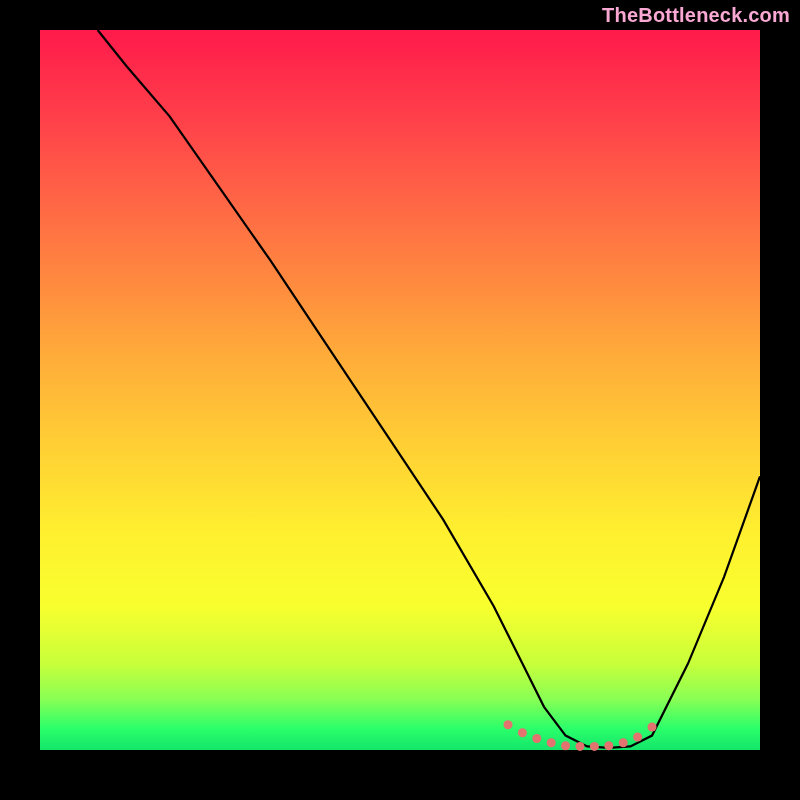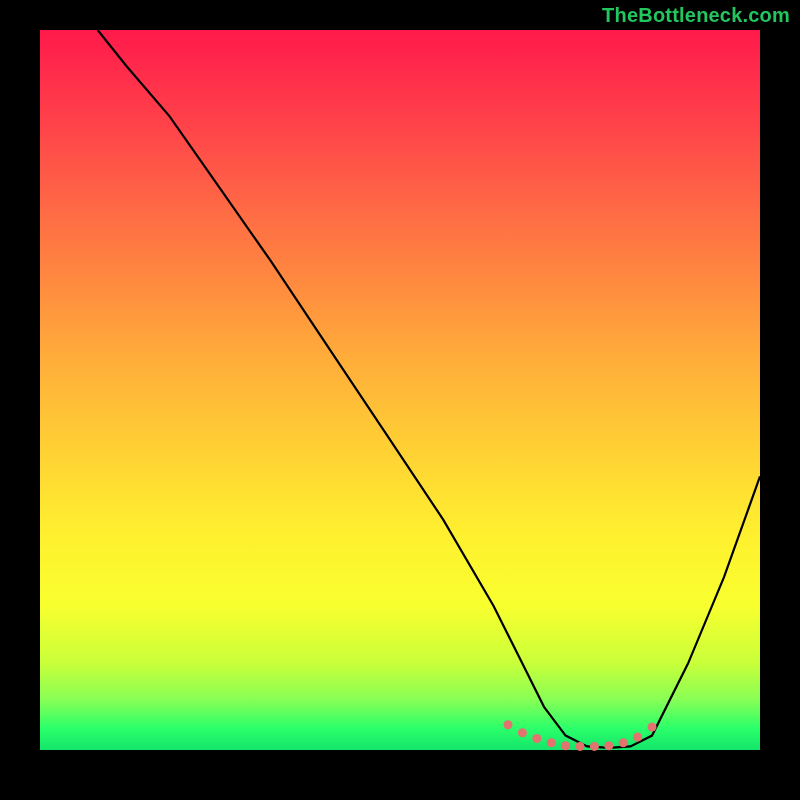--- a/index.html
+++ b/index.html
@@ -4,21 +4,21 @@
 <style>
   * { margin: 0; padding: 0; box-sizing: border-box; }
   html, body { width: 800px; height: 800px; background: #000; overflow: hidden; }
   .wrapper { position: relative; width: 800px; height: 800px; }
   .watermark {
     position: absolute;
     top: 4px;
     right: 10px;
     font-family: Arial, Helvetica, sans-serif;
     font-size: 20px;
-    color: #22c55e;
+    color: #f9a8d4;
     font-weight: 600;
     letter-spacing: 0.2px;
   }
   .plot {
     position: absolute;
     left: 40px;
     top: 30px;
     width: 720px;
     height: 720px;
     background: linear-gradient(to bottom,

